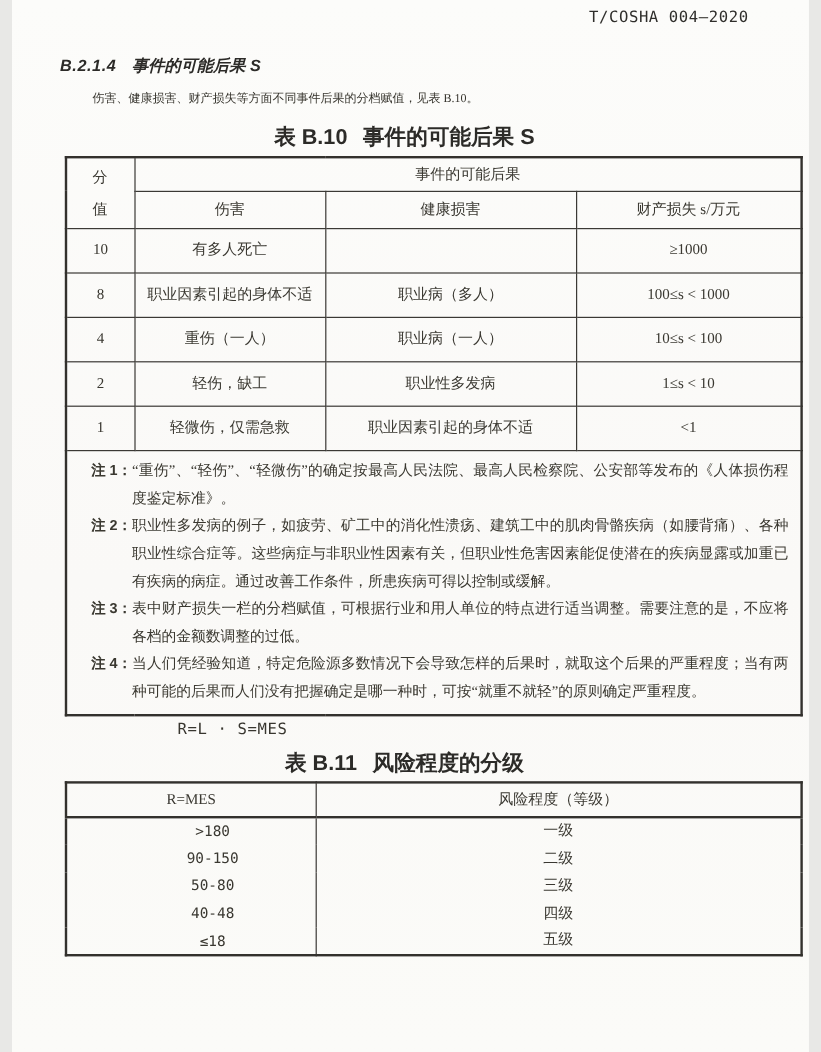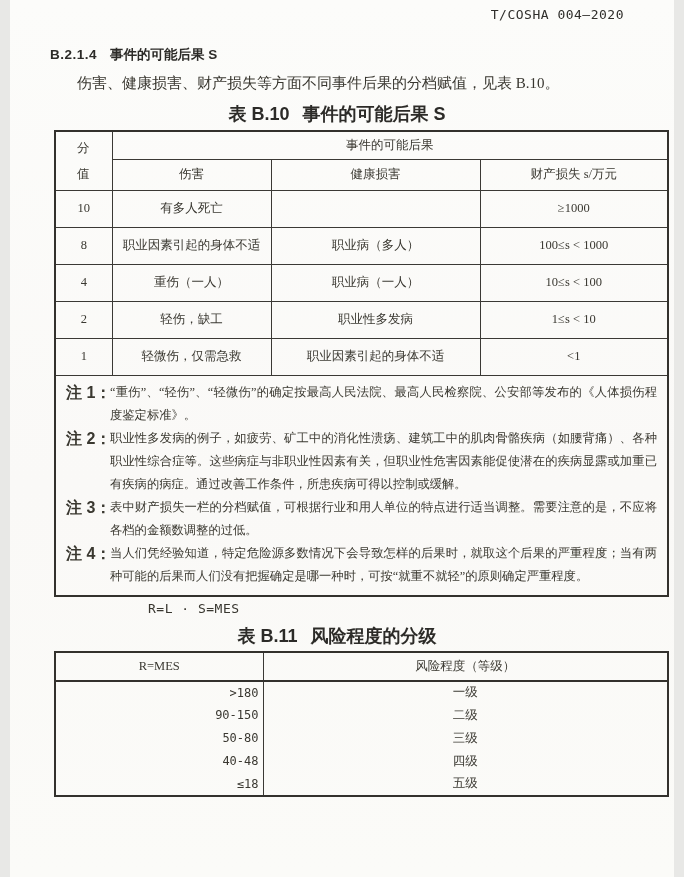--- a/index.html
+++ b/index.html
@@ -22,26 +22,27 @@
     letter-spacing:0.5px;
     color:#2f2e2b;
     line-height:17px;
   }
   .sec-heading {
     font-family:"Liberation Sans","DejaVu Sans",sans-serif;
     font-weight:bold;
     font-size:13.5px;
     color:#2c2b28;
     line-height:18px;
+    font-style:italic;
   }
   .sec-heading .sec-num { margin-right:13px; letter-spacing:0.5px; }
   #heading-b214 { margin-top:23px; }
   #heading-b215 { margin-top:19px; }
   .body-para {
-    font-size:15px;
+    font-size:10px;
     line-height:20px;
     margin:9px 0 0 0;
     text-indent:27px;
     color:#38362f;
   }
   .formula-line {
     font-size:13px;
     line-height:20px;
     margin:2px 0 0 98px;
     font-family:"DejaVu Sans Mono","Liberation Mono",monospace;
@@ -85,34 +86,34 @@
     text-align:left;
     padding:5px 10px 7px 10px;
     height:196px;
     vertical-align:top;
   }
   .note { display:flex; line-height:23px; font-size:12.3px; color:#3a3830; }
   .note-label {
     flex:none; width:44px;
     font-weight:bold;
     font-family:"Liberation Sans","DejaVu Sans",sans-serif;
-    font-size:16px;
+    font-size:12px;
     white-space:nowrap;
     text-align:right;
   }
   .note-text { flex:1; text-align:justify; }
 
   table.b11 { border:2px solid #33312d; margin-top:6px; }
   table.b11 th, table.b11 td { border:none; }
   table.b11 thead tr { height:29px; }
   table.b11 thead th { border-bottom:2px solid #33312d; }
   table.b11 tbody tr { height:23px; }
   table.b11 .divided { border-right:1.5px solid #3b3935; }
   table.b11 tbody td.range-cell {
-    text-align:right;
+    text-align:center;
     padding-left:40px;
     font-family:"DejaVu Sans Mono","Liberation Mono",monospace;
     font-size:12px;
   }
 </style>
 </head>
 <body>
 
 <div class="page">
 

